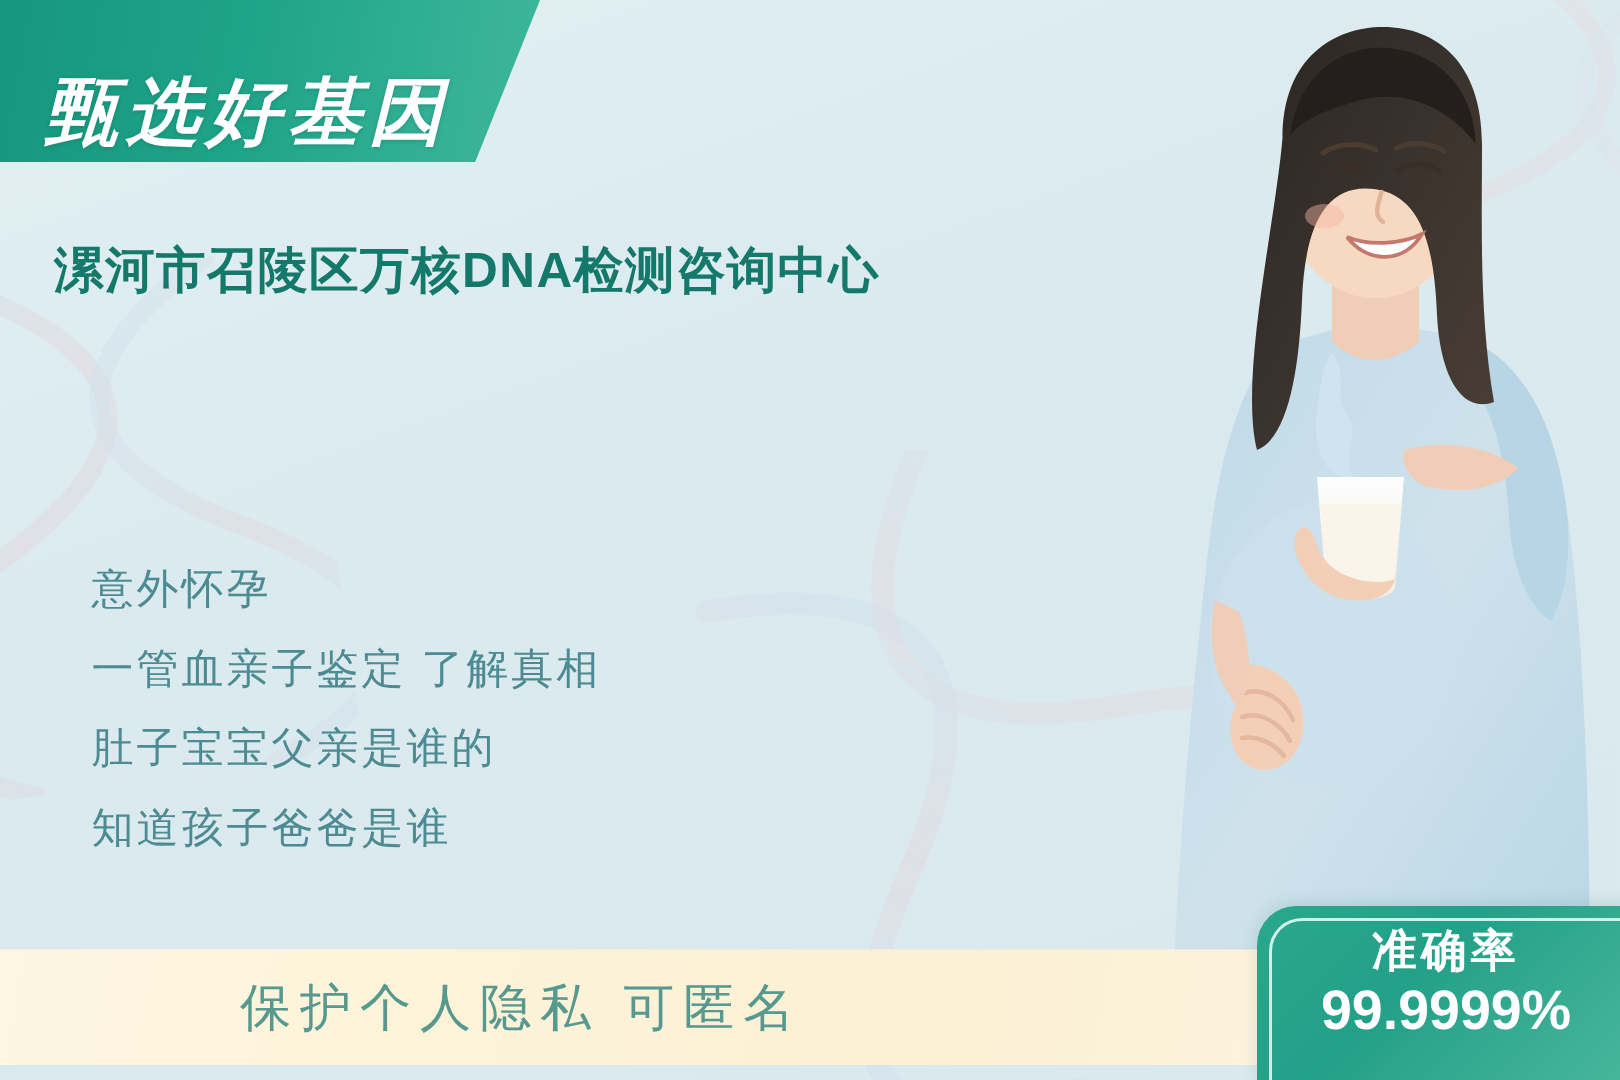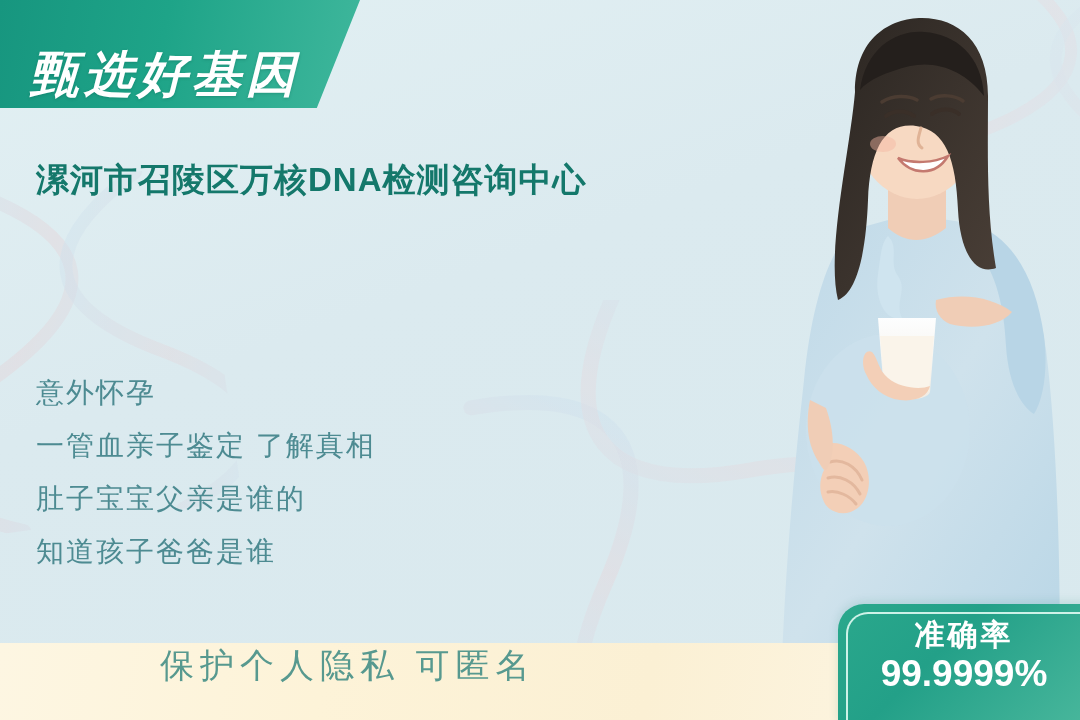--- a/index.html
+++ b/index.html
@@ -65,39 +65,39 @@
     color:#14786b;
     font-size:33px;
     font-weight:700;
     line-height:1.32;
     letter-spacing:1px;
   }
 
   
   #copy {
     position:absolute;
-    left:36px; top:366px;
+    left:61px; top:366px;
     width:600px;
   }
   #copy .line {
     color:#4d8b92;
     font-size:28px;
     font-weight:300;
     line-height:53px;
     letter-spacing:2px;
     white-space:nowrap;
   }
 
   
   #privacy-bar {
     position:absolute;
-    left:0; bottom:0;
+    left:0; bottom:10px;
     width:1080px; height:77px;
     background:linear-gradient(100deg,#fdf6e2 0%,#fdf3d8 30%,#fbf0d4 60%,#fdf7e8 100%);
-    display:flex; 
+    display:flex; align-items:center;
   }
   #privacy-text {
     margin-left:160px;
     color:#57998f;
     font-size:34px;
     font-weight:300;
     letter-spacing:6px;
     white-space:nowrap;
   }
 

